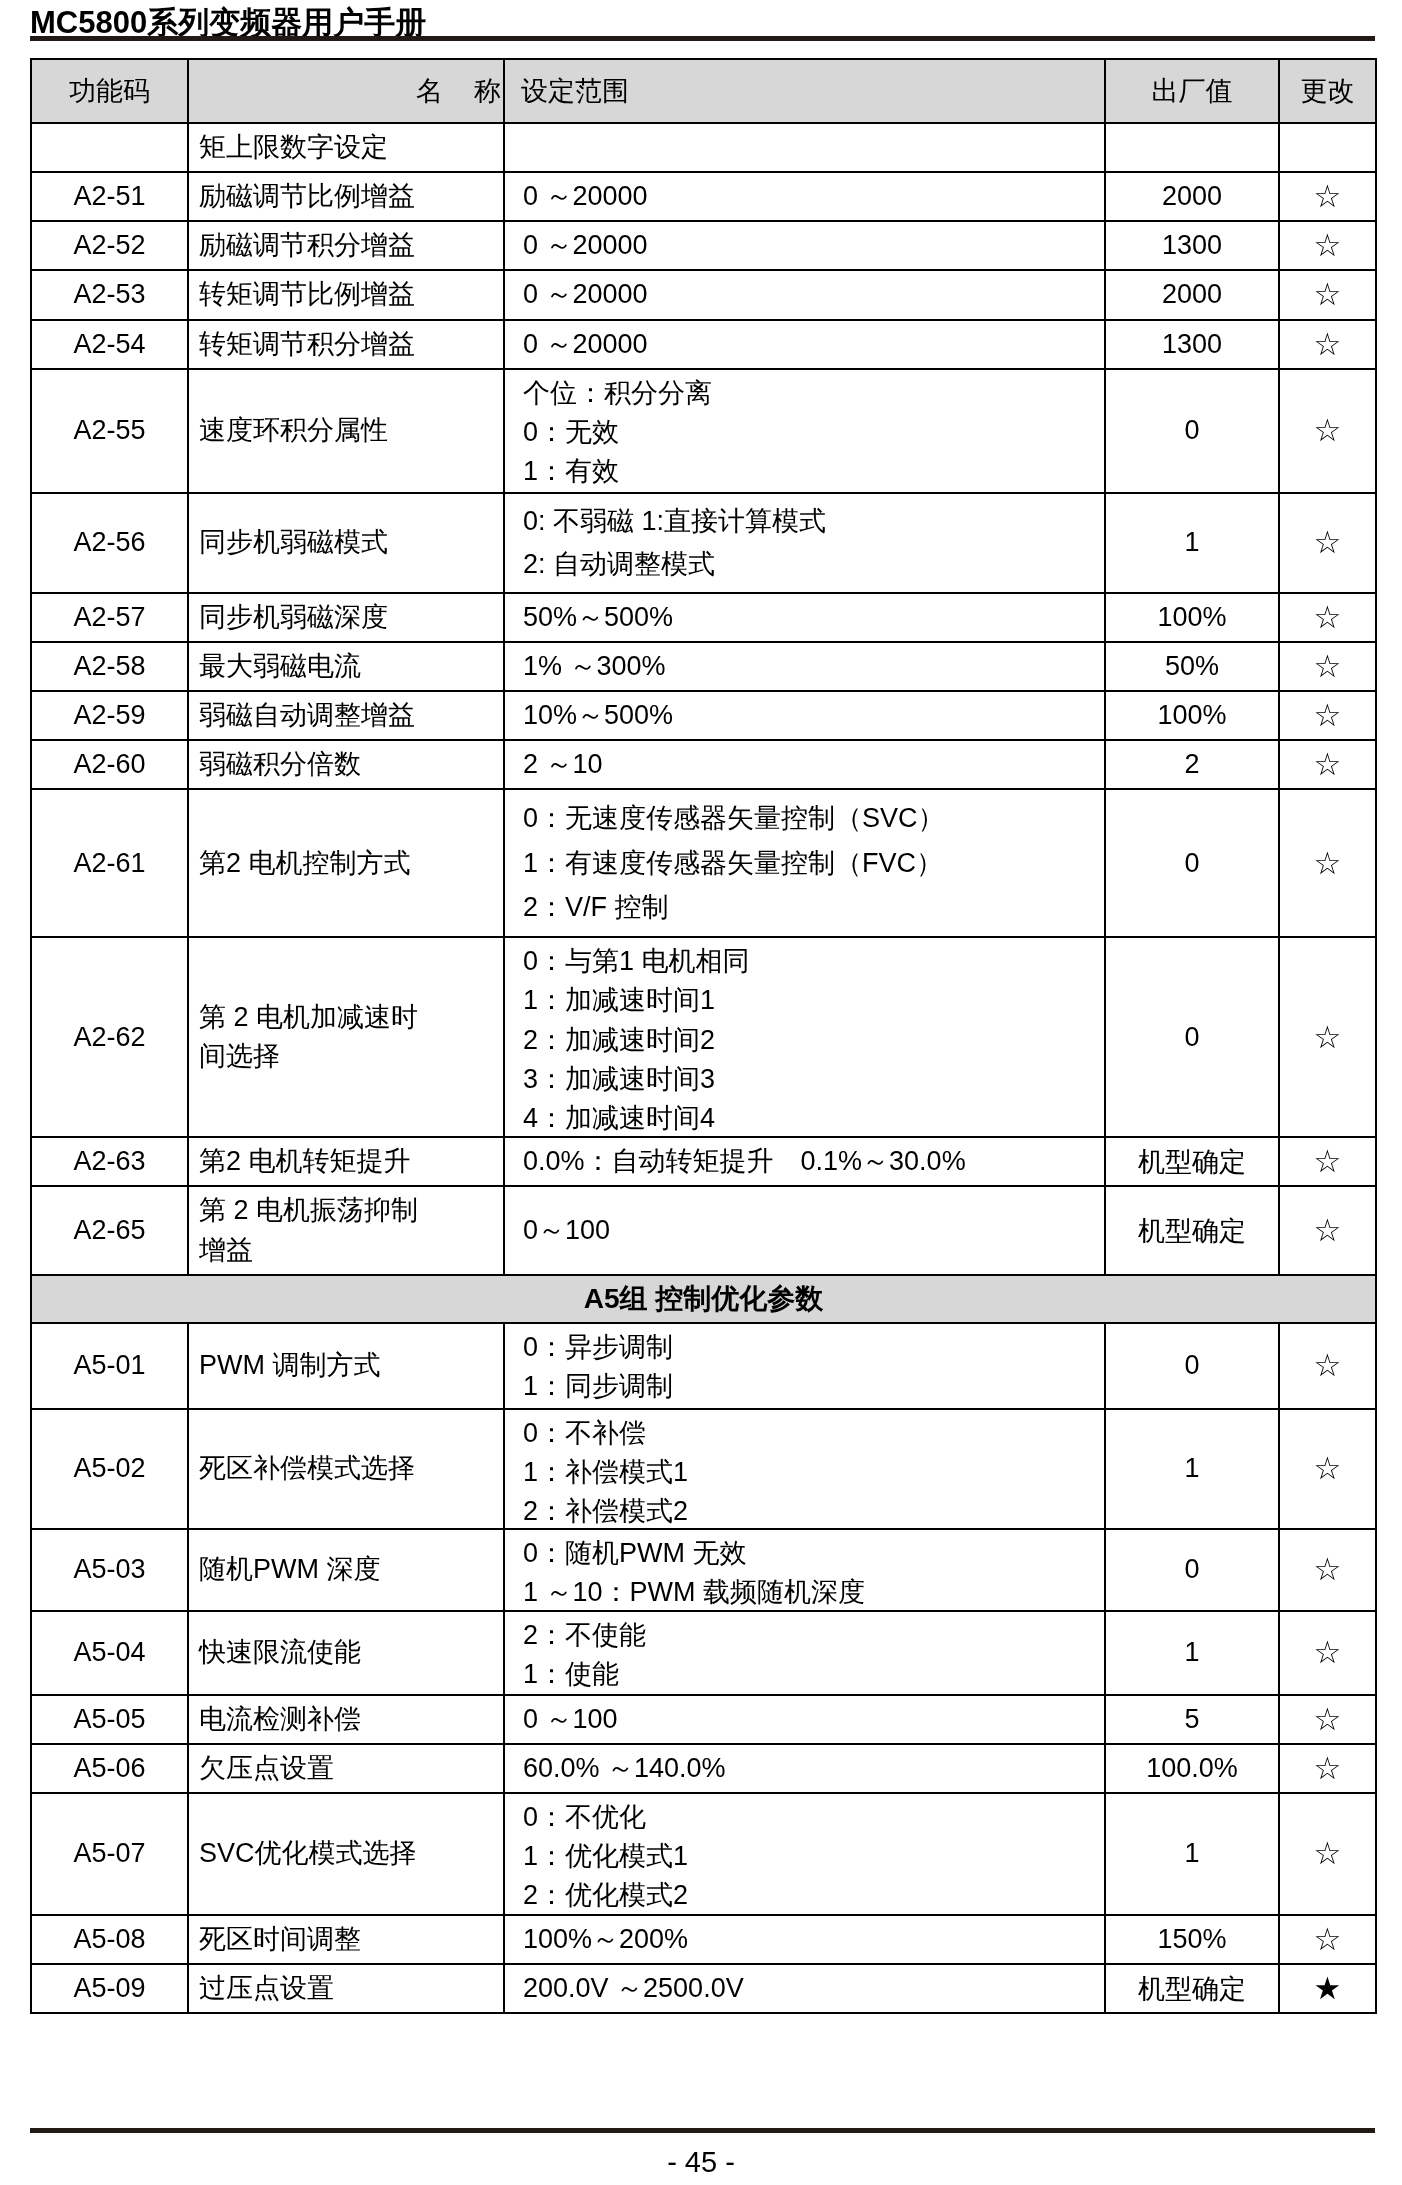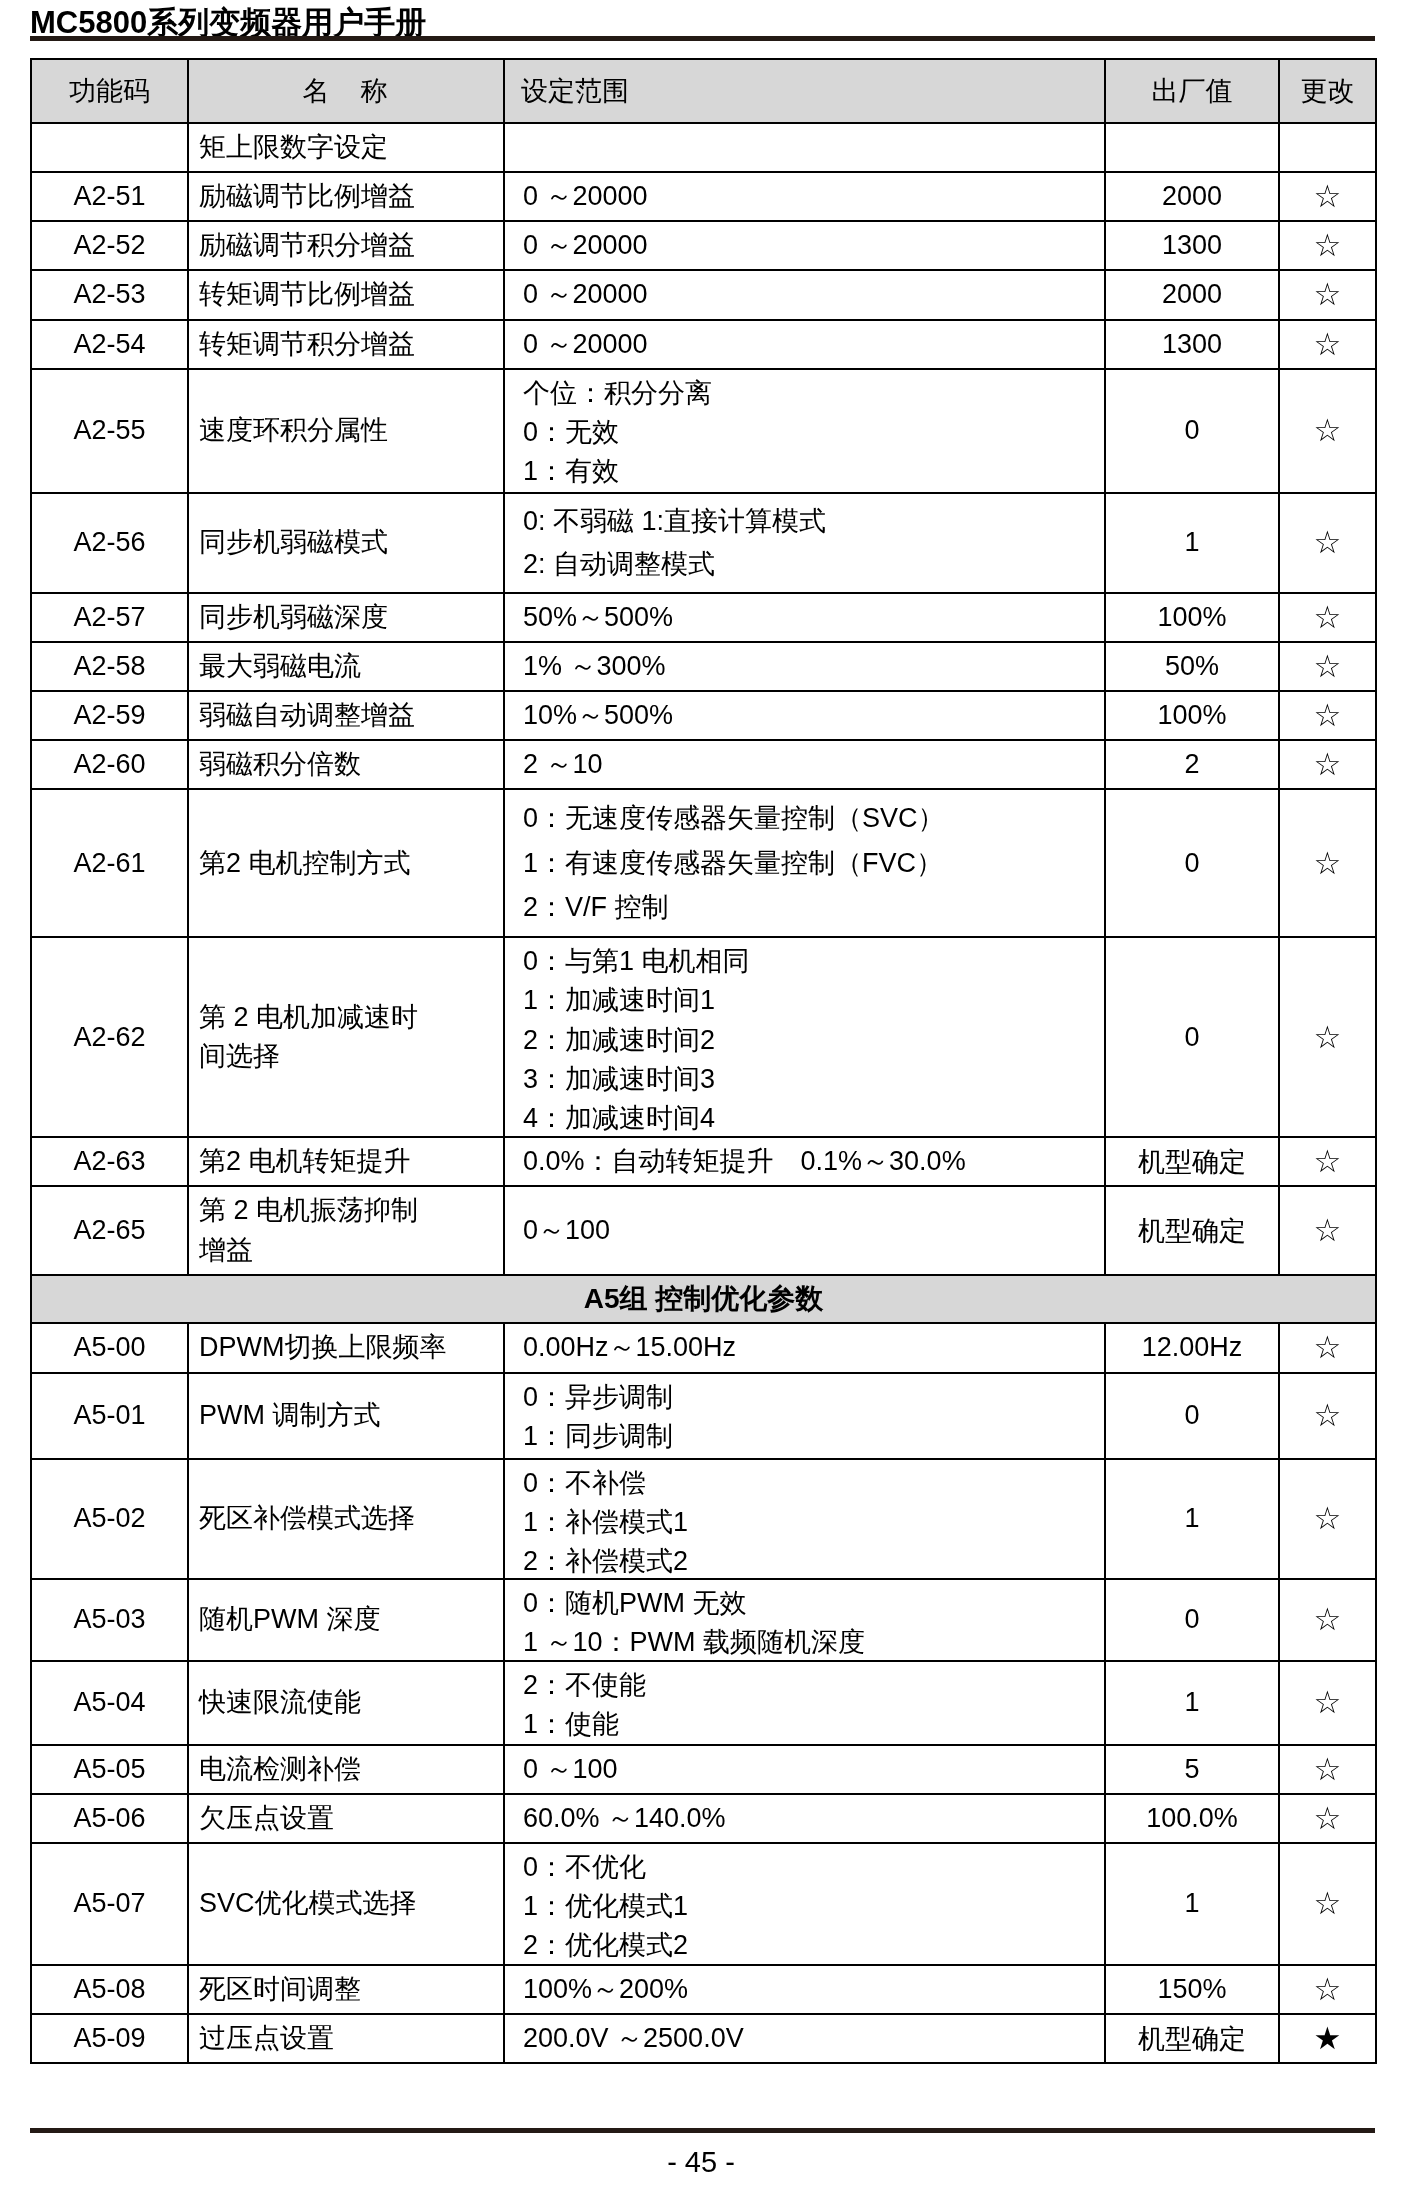--- a/index.html
+++ b/index.html
@@ -25,21 +25,21 @@
     position:absolute; left:30px; top:58px; width:1345px;
     border-collapse:collapse; table-layout:fixed;
   }
   .param-table th, .param-table td {
     border:2px solid #000; font-size:27px; font-weight:normal;
     vertical-align:middle; overflow:hidden;
   }
   .param-table thead tr { height:64px; }
   .param-table th { background:#d7d7d7; }
   th.h-code, th.h-value, th.h-change { }
-  th.h-name { text-align:center; letter-spacing:2px; }
+  th.h-name { text-align:right; letter-spacing:2px; }
   th.h-range { text-align:left; padding-left:16px; }
   td.cell-code { text-align:center; }
   td.cell-name { text-align:left; padding:4px 6px 4px 10px; white-space:pre-line; line-height:1.45; }
   td.cell-range { text-align:left; padding:2px 6px 2px 18px; }
   td.cell-value { text-align:center; }
   td.cell-change { text-align:center; font-size:31px; }
   td.section-cell {
     background:#d7d7d7; text-align:center; font-size:28px;font-weight:bold;
   }
   .range-wrap { display:flex; flex-direction:column; justify-content:space-evenly; }
@@ -239,31 +239,20 @@
           <div class="range-wrap">
             <div class="range-line">0～100</div>
           </div>
         </td>
         <td class="cell-value">机型确定</td>
         <td class="cell-change">☆</td>
       </tr>
       <tr style="height: 48px;">
         <td colspan="5" class="section-cell">A5组 控制优化参数</td>
       </tr>
-      <tr style="height: 50px;">
-        <td class="cell-code">A5-00</td>
-        <td class="cell-name">DPWM切换上限频率</td>
-        <td class="cell-range">
-          <div class="range-wrap">
-            <div class="range-line">0.00Hz～15.00Hz</div>
-          </div>
-        </td>
-        <td class="cell-value">12.00Hz</td>
-        <td class="cell-change">☆</td>
-      </tr>
       <tr style="height: 86px;">
         <td class="cell-code">A5-01</td>
         <td class="cell-name">PWM 调制方式</td>
         <td class="cell-range">
           <div class="range-wrap" style="height: 76px;">
             <div class="range-line">0：异步调制</div>
             <div class="range-line">1：同步调制</div>
           </div>
         </td>
         <td class="cell-value">0</td>

